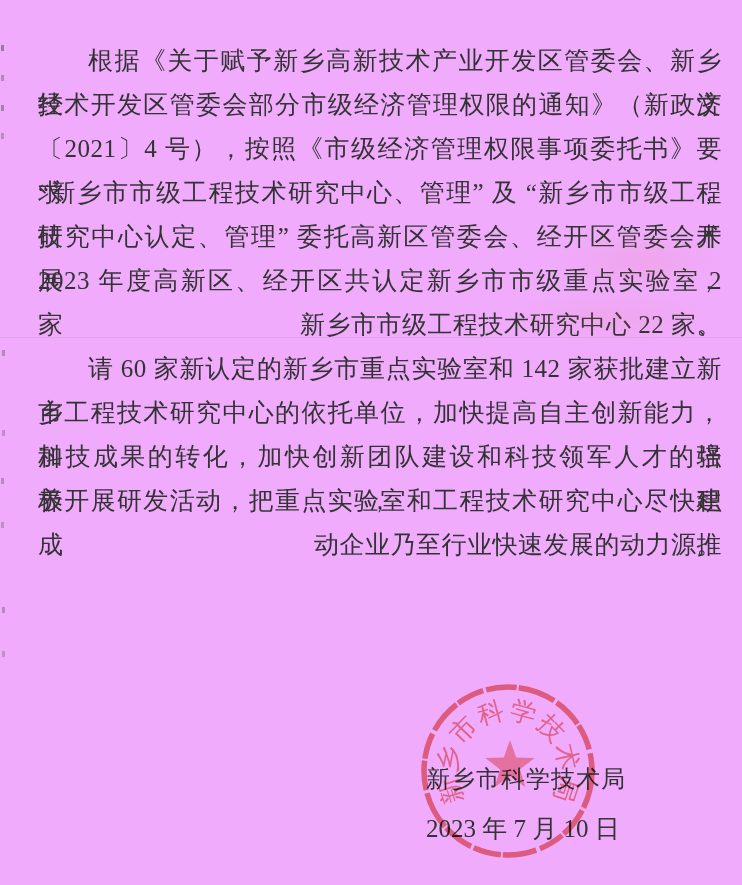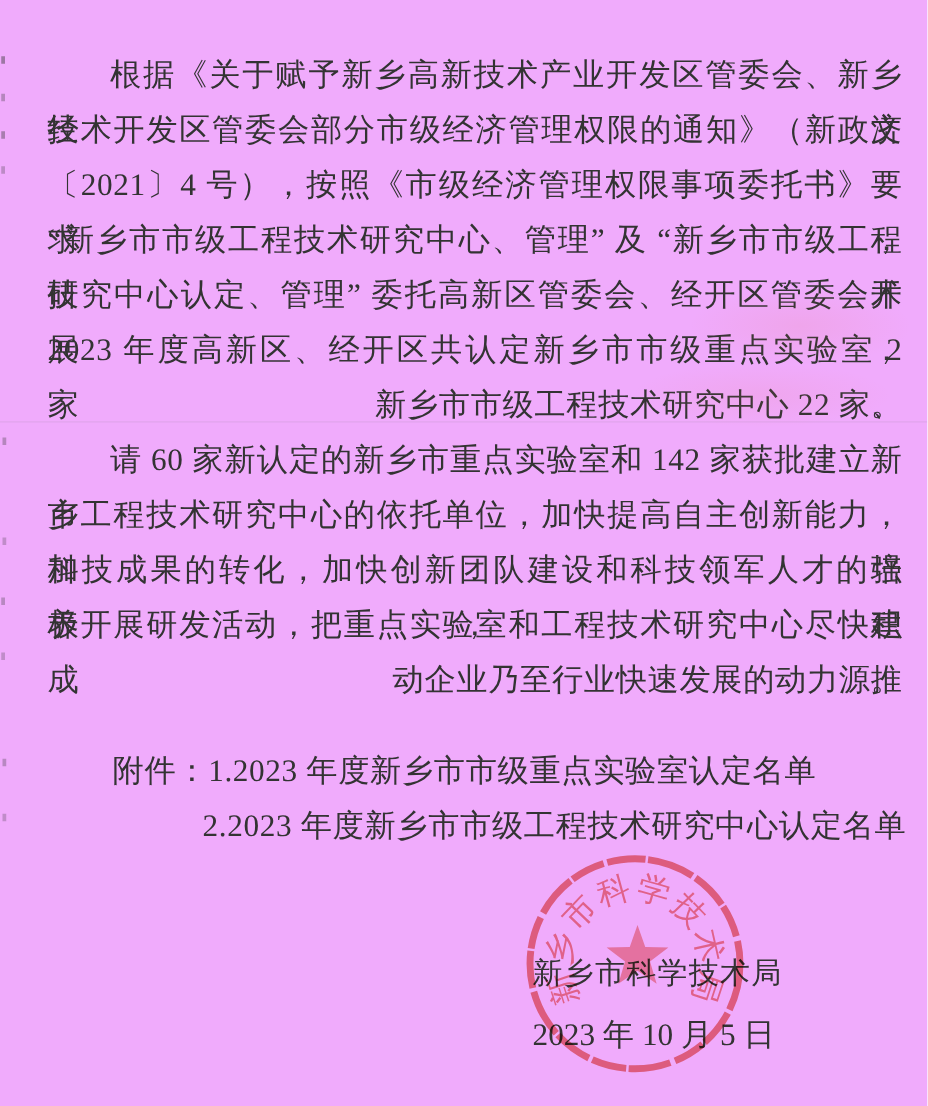--- a/index.html
+++ b/index.html
@@ -116,30 +116,26 @@
     </div>
 
     <div class="para">
       <div class="line just indent">请 60 家新认定的新乡市重点实验室和 142 家获批建立新乡</div>
       <div class="line just">市工程技术研究中心的依托单位，加快提高自主创新能力，加强</div>
       <div class="line just">科技成果的转化，加快创新团队建设和科技领军人才的培养，积</div>
       <div class="line just">极开展研发活动，把重点实验室和工程技术研究中心尽快建成推</div>
       <div class="line plain">动企业乃至行业快速发展的动力源。</div>
     </div>
 
-    <div class="attachment">
-      <div class="line att-1">附件：1.2023 年度新乡市市级重点实验室认定名单</div>
-      <div class="line att-2">2.2023 年度新乡市市级工程技术研究中心认定名单</div>
-    </div>
 
   </div>
 
   <div class="signature">
     <div class="sig-name">新乡市科学技术局</div>
-    <div class="sig-date">2023 年 10 月 5 日</div>
+    <div class="sig-date">2023 年 7 月 10 日</div>
   </div>
 
   <svg class="seal" viewBox="0 0 180 180" aria-hidden="true">
     <circle cx="90" cy="90" r="84" fill="none" stroke="#e35b52" stroke-width="5.5" stroke-dasharray="38 3 30 2 26 4 34 2 28 3 31 2" opacity="0.82"></circle>
     <path id="sealArc" d="M 45.9 117.6 A 52 52 0 1 1 134.1 117.6" fill="none"></path>
     <text font-size="26" fill="#ec7b73" letter-spacing="2" opacity="0.92">
       <textPath href="#sealArc" startOffset="50%" text-anchor="middle">新乡市科学技术局</textPath>
     </text>
     <polygon points="92,59 98.2,76.5 116.7,77 102,88.2 107.3,106 92,95.5 76.7,106 82,88.2 67.3,77 85.8,76.5" fill="#ee8d85" opacity="0.85"></polygon>
   </svg>

